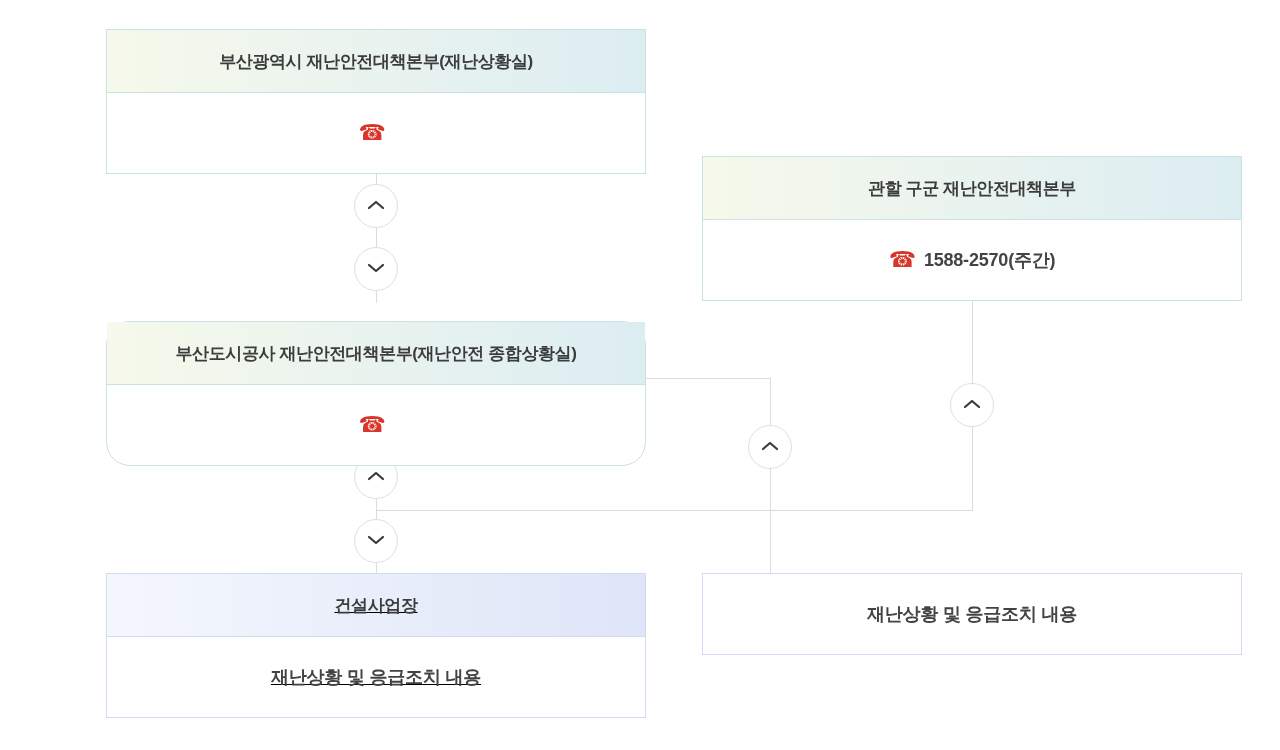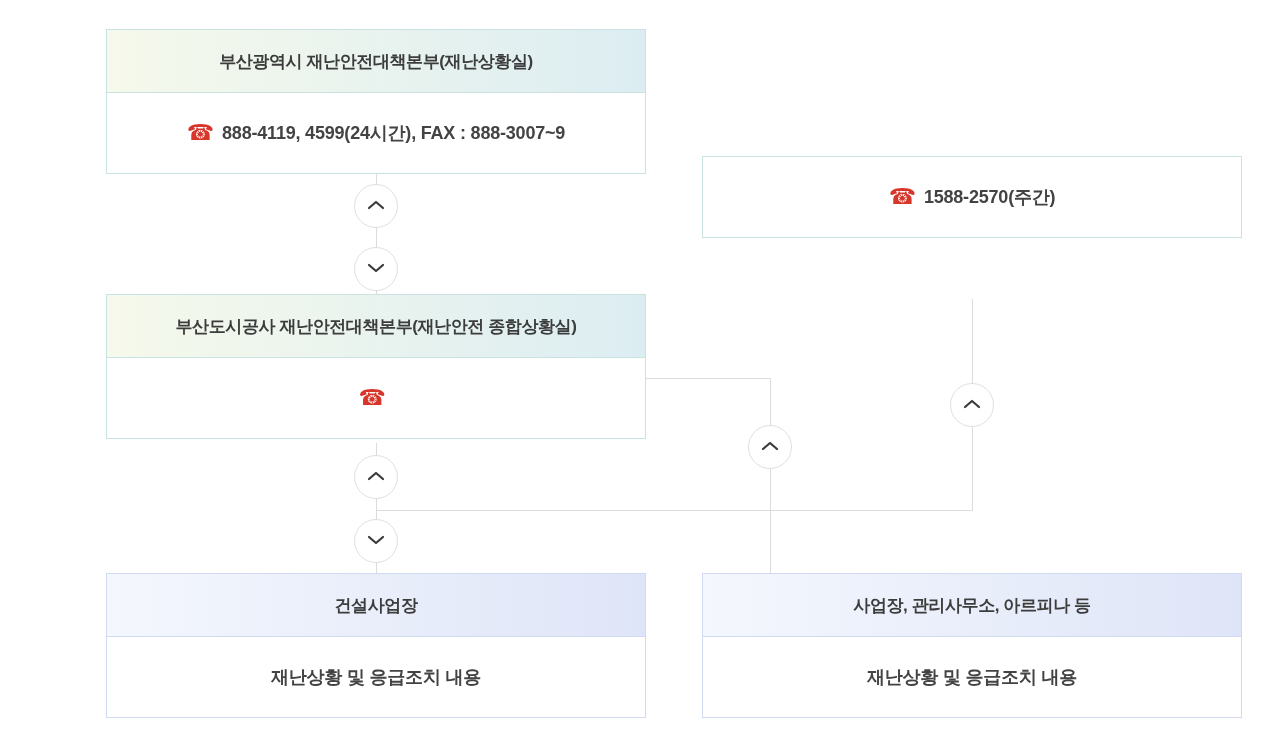--- a/index.html
+++ b/index.html
@@ -131,45 +131,44 @@
       <svg width="20" height="12" viewBox="0 0 20 12">
           <polyline points="3,9 10,3 17,9" fill="none" stroke="#3a3a3a" stroke-width="2.2" stroke-linecap="round" stroke-linejoin="round"></polyline>
         </svg>
     </span>
   </div>
 
   <div class="node teal" style="left:70px; top:29px;">
     <div class="node-header">부산광역시 재난안전대책본부(재난상황실)</div>
     <div class="node-body">
       <span class="phone-icon">☎</span>
-      <span>888-4119, 4599(24시간), FAX : 888-3007~9</span>
     </div>
   </div>
 
   <div class="node teal" style="left:666px; top:156px;">
+    <div class="node-header">관할 구군 재난안전대책본부</div>
     <div class="node-body">
       <span class="phone-icon">☎</span>
       <span>1588-2570(주간)</span>
     </div>
   </div>
 
-  <div class="node teal" style="left:70px; top:294px;">
+  <div class="node teal" style="left:70px; top:321px;border-radius:24px;">
     <div class="node-header">부산도시공사 재난안전대책본부(재난안전 종합상황실)</div>
     <div class="node-body">
       <span class="phone-icon">☎</span>
     </div>
   </div>
 
-  <div class="node blue" style="left:70px; top:573px;">
+  <div class="node blue" style="left:70px; top:573px;text-decoration:underline;">
     <div class="node-header">건설사업장</div>
     <div class="node-body">
       <span>재난상황 및 응급조치 내용</span>
     </div>
   </div>
 
   <div class="node blue" style="left:666px; top:573px;">
-    <div class="node-header">사업장, 관리사무소, 아르피나 등</div>
     <div class="node-body">
       <span>재난상황 및 응급조치 내용</span>
     </div>
   </div>
 
 </div>
 
 </body></html>

